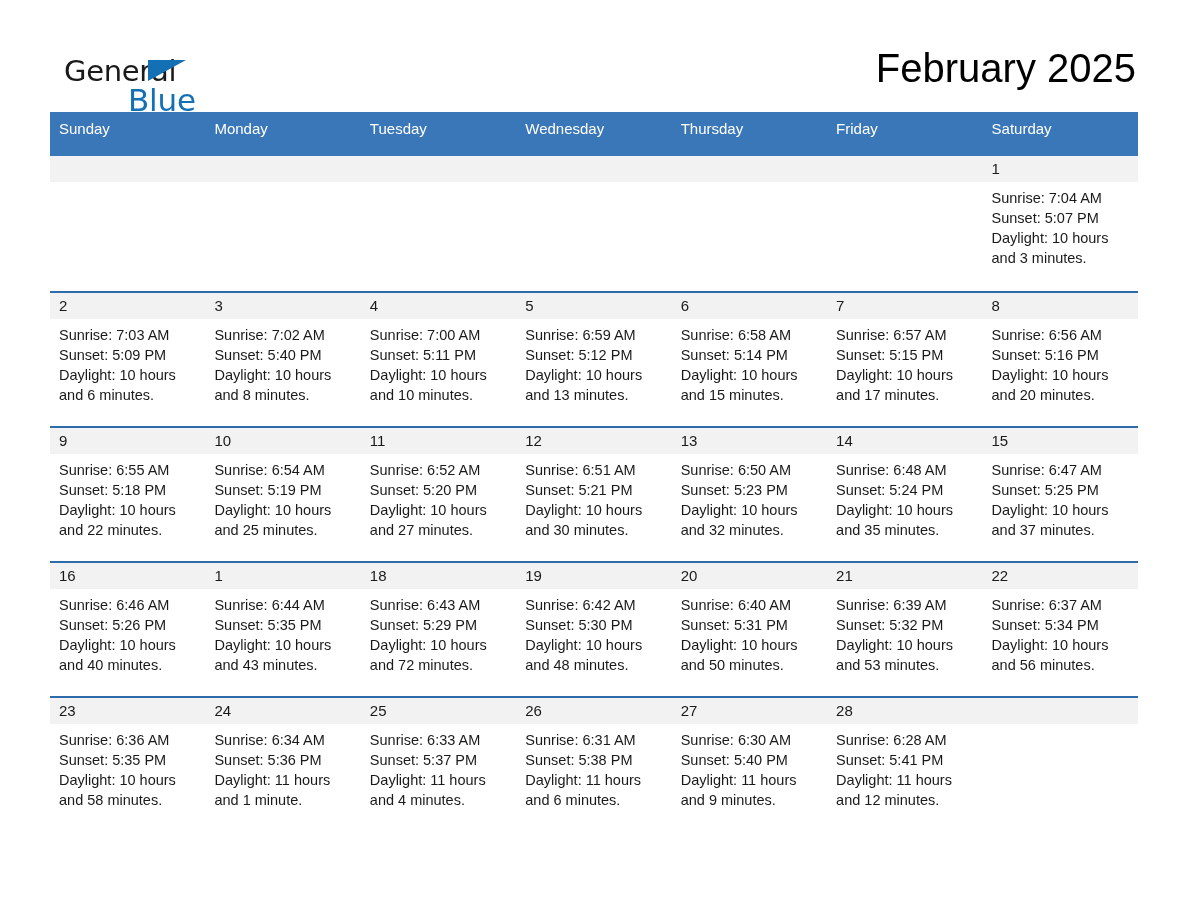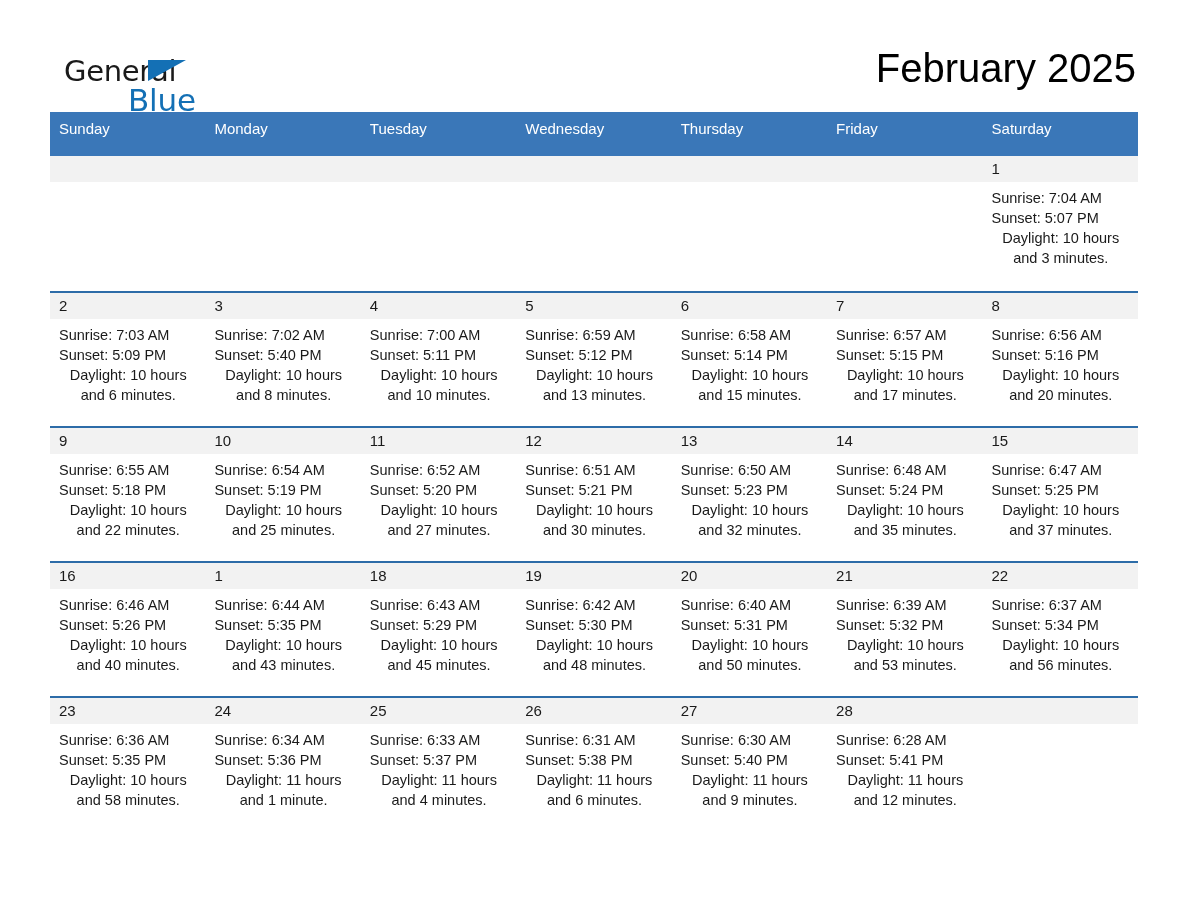--- a/index.html
+++ b/index.html
@@ -136,21 +136,20 @@
     padding: 6px 8px 0 9px;
     font-size: 14.5px;
     line-height: 20px;
     color: #1a1a1a;
   }
   .day-info div {
     white-space: nowrap;
   }
   .day-info .daylight-line {
     white-space: normal;
-    text-align: center;
   }
 </style>
 </head>
 <body>
 
 <div class="page">
 
   <div class="header">
 
     <div class="brand">
@@ -384,21 +383,21 @@
                 <div class="daylight-line">Daylight: 10 hours and 43 minutes.</div>
               </div>
             </div>
           </td>
           <td>
             <div class="day-cell">
               <div class="daynum-band">18</div>
               <div class="day-info">
                 <div>Sunrise: 6:43 AM</div>
                 <div>Sunset: 5:29 PM</div>
-                <div class="daylight-line">Daylight: 10 hours and 45 minutes.</div>
+                <div class="daylight-line">Daylight: 10 hours and 72 minutes.</div>
               </div>
             </div>
           </td>
           <td>
             <div class="day-cell">
               <div class="daynum-band">19</div>
               <div class="day-info">
                 <div>Sunrise: 6:42 AM</div>
                 <div>Sunset: 5:30 PM</div>
                 <div class="daylight-line">Daylight: 10 hours and 48 minutes.</div>

